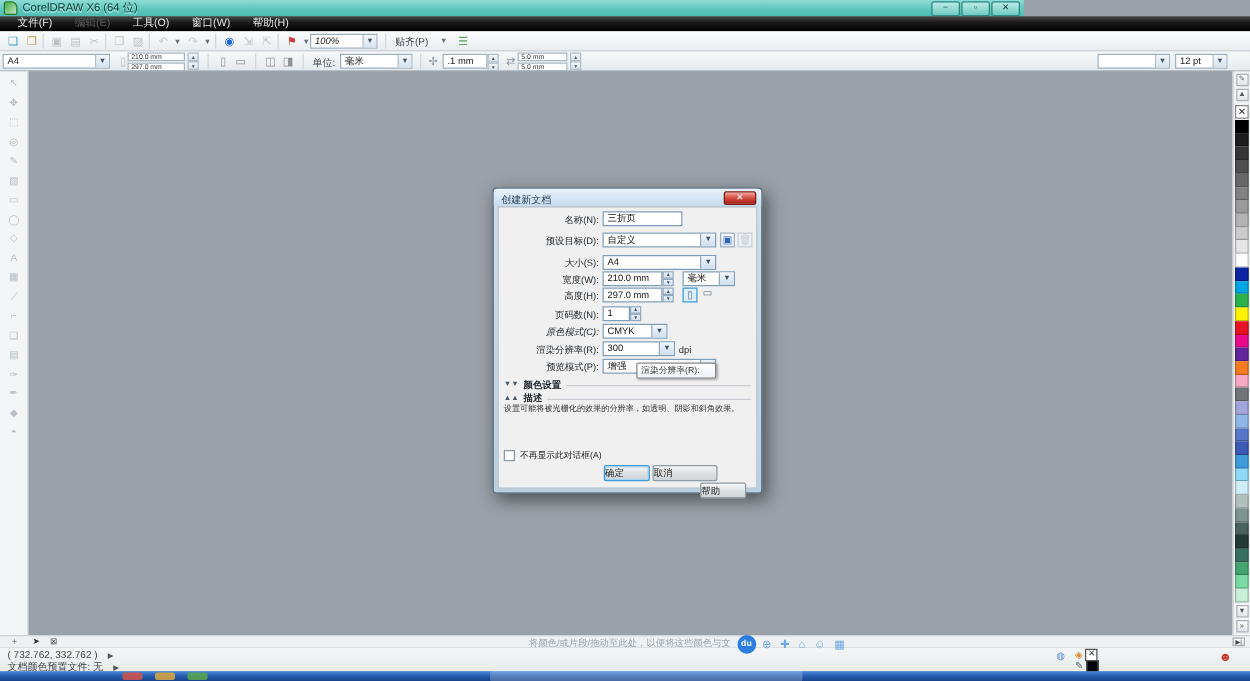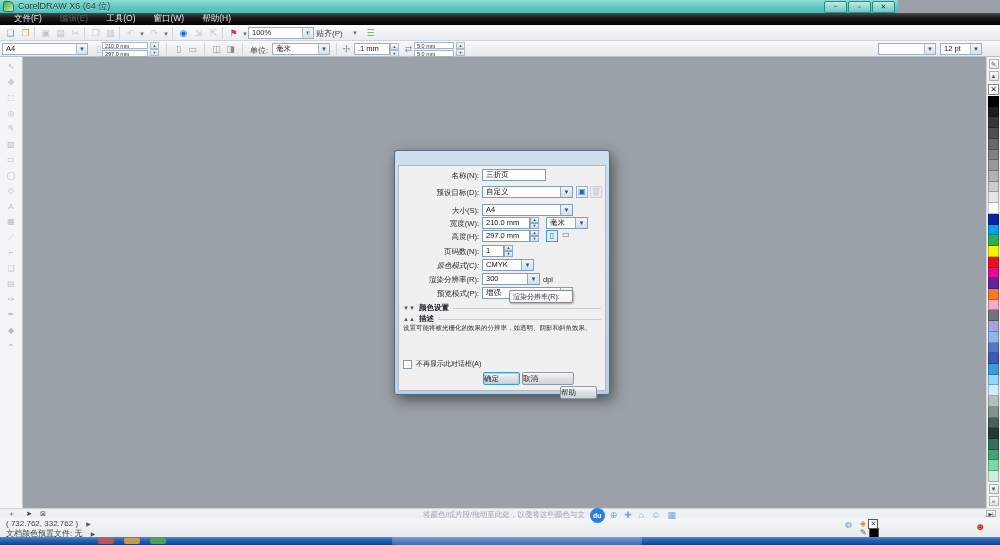--- a/index.html
+++ b/index.html
@@ -1,18 +1,18 @@
 <!DOCTYPE html>
 <html><head>
 <meta charset="utf-8">
 <style>
   html,body{margin:0;padding:0;}
   #stage{position:relative;width:1000px;height:545px;font-family:"Liberation Sans","DejaVu Sans",sans-serif;overflow:hidden;background:#9aa1a8;user-select:none;}
   
-  .titlebar{position:absolute;left:0;top:0;width:898px;height:13px;background:linear-gradient(180deg,#8fdcd6 0%,#5ec8c0 55%,#4fbdb5 100%);display:flex;align-items:center;}
+  .titlebar{position:absolute;left:0;top:0;width:819px;height:13px;background:linear-gradient(180deg,#8fdcd6 0%,#5ec8c0 55%,#4fbdb5 100%);display:flex;align-items:center;}
   .appicon{width:9px;height:9px;margin:0 4px 0 3px;background:linear-gradient(135deg,#3fae3f,#c8e8c8);border-radius:2px 5px 2px 2px;border:1px solid #2d7a2d;}
   .apptitle{font-size:9px;color:#103a36;text-shadow:0 1px 0 rgba(255,255,255,.5);}
   .winbtns{position:absolute;right:3px;top:1px;display:flex;gap:1px;}
   .winbtn{width:21px;height:10px;border-radius:2px;border:1px solid #2f8a84;background:linear-gradient(180deg,#bdebe7,#6fcac3);font-size:7px;line-height:9px;text-align:center;color:#143e3b;}
   
   .menubar{position:absolute;left:0;top:13px;width:1000px;height:12px;background:linear-gradient(180deg,#4a4a4a 0%,#1a1a1a 40%,#000 100%);display:flex;align-items:center;gap:2px;padding-left:6px;box-sizing:border-box;}
   .menuitem{font-size:8.5px;color:#e8e8e8;padding:0 8px;}
   .menuitem.disabled{color:#5d5d5d;}
   
   .toolbar1{position:absolute;left:0;top:25px;width:1000px;height:16px;background:linear-gradient(180deg,#fbfcfd,#e9edf0);border-bottom:1px solid #cfd5da;box-sizing:border-box;}
@@ -126,21 +126,21 @@
         <span class="ddarrow" style="position: absolute; top: 6px; left: 163px;">▼</span>
         <div class="tbsep" style="left: 172px;"></div>
         <div class="tbicon" style="left: 177px; color: rgb(27, 102, 216);">◉</div>
         <div class="tbicon dis" style="left: 192px; color: rgb(106, 117, 128);">⇲</div>
         <div class="tbicon dis" style="left: 207px; color: rgb(106, 117, 128);">⇱</div>
         <div class="tbsep" style="left: 222px;"></div>
         <div class="tbicon" style="left: 227px; color: rgb(207, 58, 50);">⚑</div>
         <span class="ddarrow" style="position: absolute; top: 6px; left: 242px;">▼</span>
         <div class="tbicon" style="left: 251px; color: rgb(58, 119, 194);">▦</div>
       </div>
-    <div class="combo" style="left:248px;top:2px;width:66px;">
+    <div class="combo" style="left:248px;top:2px;width:54px;font-style:italic;">
       <span>100%</span><span class="cbtn">▼</span>
     </div>
     <div class="tbsep" style="left:308px;"></div>
     <div class="minilabel" style="left:316px;top:3px;">贴齐(P)</div>
     <span class="ddarrow" style="position:absolute;left:352px;top:5px;">▼</span>
     <div class="tbicon" style="left:364px;color:#58a65c;">☰</div>
   </div>
 
   <div class="toolbar2">
     <div class="combo" style="left:2px;top:2px;width:86px;">
@@ -295,20 +295,24 @@
   </div>
 
   <div class="taskbar">
     <div class="tbblob" style="left:98px;background:#d65448;"></div>
     <div class="tbblob" style="left:124px;background:#dca73f;"></div>
     <div class="tbblob" style="left:150px;background:#5aa84e;"></div>
     <div class="tbglass"></div>
   </div>
 
   <div class="dialog">
+    <div class="dlgtitle">
+      <div class="dlgtitletext">创建新文档</div>
+      <div class="dlgclose">✕</div>
+    </div>
     <div class="dlgbody"></div>
 
     <div class="dlabel" style="top:20px;">名称(N):</div>
     <div class="dinput" style="left:87px;top:18px;width:64px;">三折页</div>
 
     <div class="dlabel" style="top:37px;">预设目标(D):</div>
     <div class="dcombo" style="left:87px;top:35px;width:91px;">
       <span>自定义</span><span class="cbtn">▼</span>
     </div>
     <div class="iconbtn" style="left:181px;top:35px;color:#2d62b8;">▣</div>

